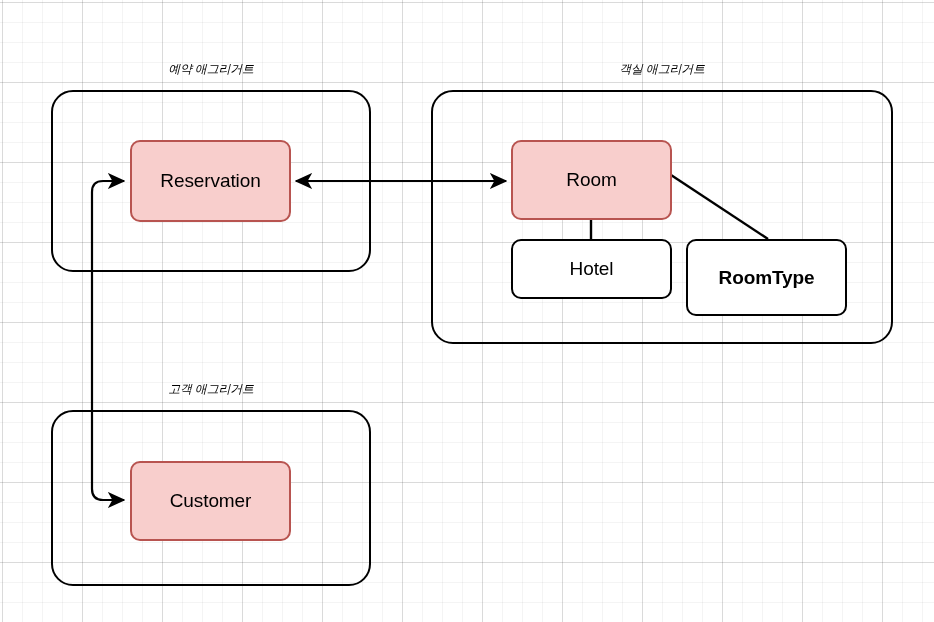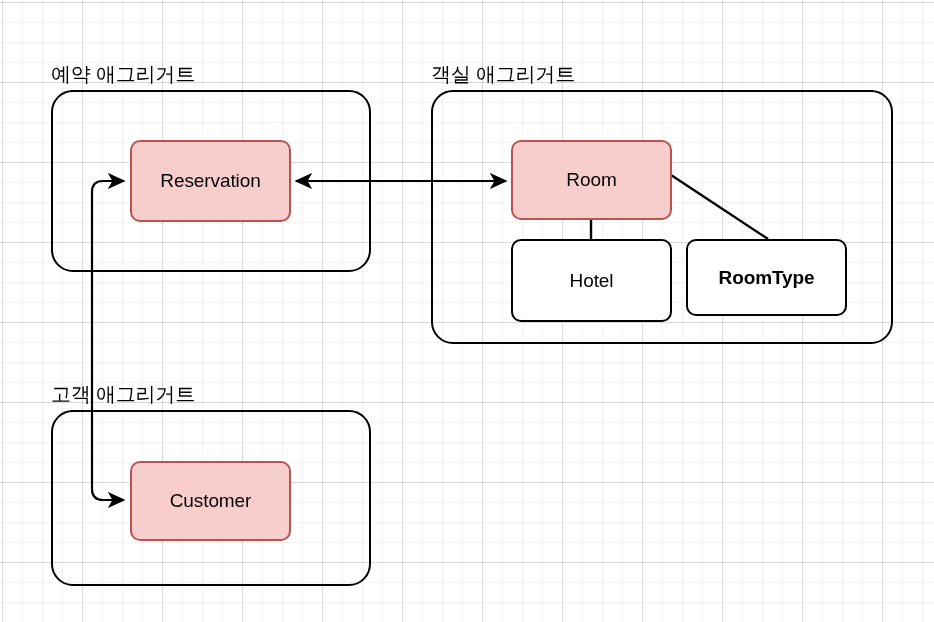--- a/index.html
+++ b/index.html
@@ -32,24 +32,26 @@
   }
   .aggregate-box {
     position: absolute;
     border: 2px solid #000000;
     border-radius: 22px;
     background: transparent;
     box-sizing: border-box;
   }
   .aggregate-title {
     position: absolute;
-    font-size: 20px;
+    font-size: 12px;
     color: #000000;
+    text-align: center;
     white-space: nowrap;
     letter-spacing: -0.2px;
+    font-style: italic;
   }
   .entity {
     position: absolute;
     box-sizing: border-box;
     display: flex;
     align-items: center;
     justify-content: center;
     font-size: 19px;
     color: #000000;
     letter-spacing: -0.1px;
@@ -97,21 +99,21 @@
   </svg>
 
   <div class="entity root" style="left:130px; top:140px; width:161px; height:82px;">
     <span>Reservation</span>
   </div>
 
   <div class="entity root" style="left:511px; top:140px; width:161px; height:80px;">
     <span>Room</span>
   </div>
 
-  <div class="entity plain" style="left:511px; top:239px; width:161px; height:83px;">
+  <div class="entity plain" style="left:511px; top:239px; width:161px; height:60px;">
     <span>Hotel</span>
   </div>
 
   <div class="entity plain" style="left:686px; top:239px; width:161px; height:77px;font-weight:bold;">
     <span>RoomType</span>
   </div>
 
   <div class="entity root" style="left:130px; top:461px; width:161px; height:80px;">
     <span>Customer</span>
   </div>

